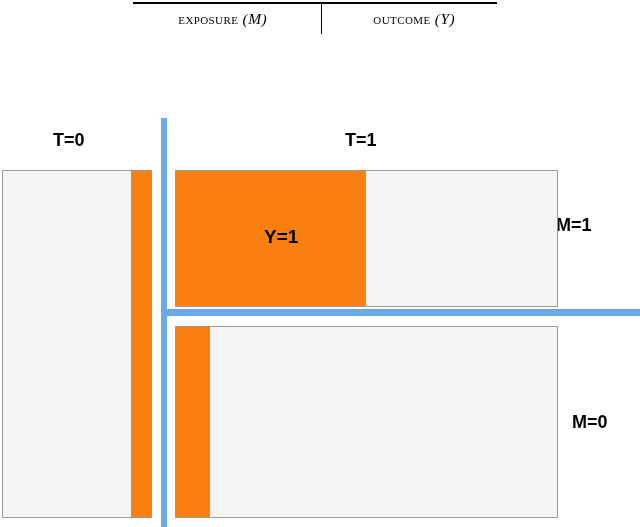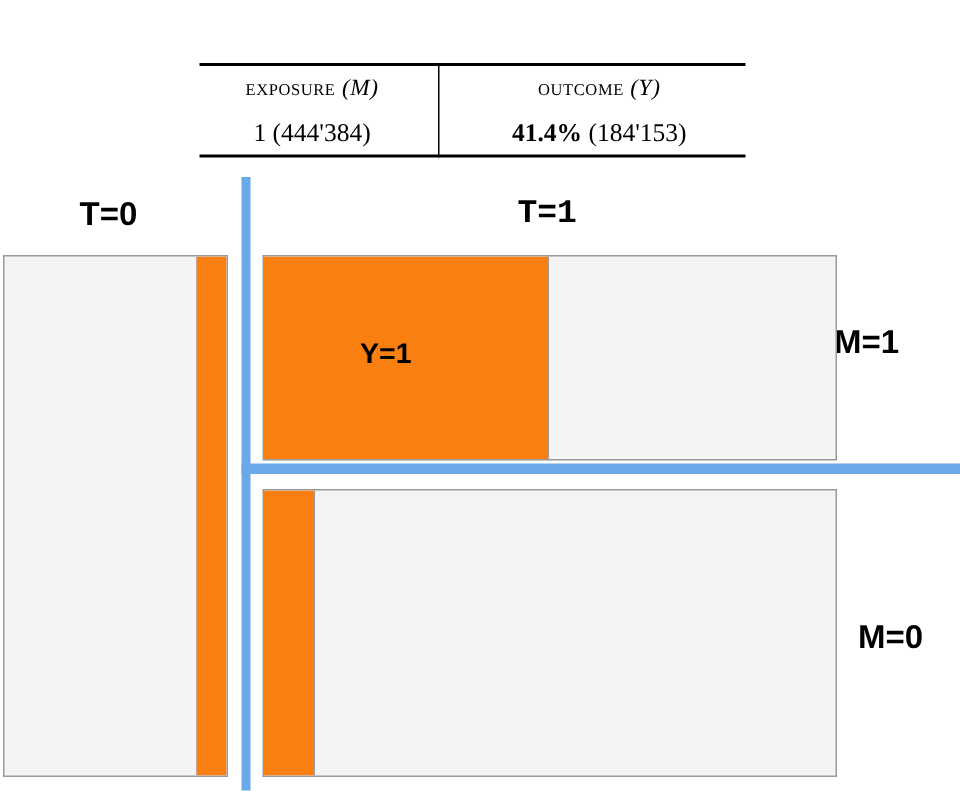--- a/index.html
+++ b/index.html
@@ -21,21 +21,20 @@
     left: 133px;
     top: 2px;
     width: 364px;
     font-family: "Liberation Serif", serif;
     color: #000000;
   }
   #summary-table table {
     border-collapse: collapse;
     width: 100%;
     font-size: 15.5px;
-    margin-top: 40px;
   }
   #summary-table td, #summary-table th {
     padding: 0;
     font-weight: normal;
     text-align: center;
     white-space: nowrap;
   }
   .rule-top    { border-top: 2.2px solid #000; }
   .rule-mid    { border-top: 1.1px solid #000; }
   .rule-bottom { border-bottom: 2.2px solid #000; }
@@ -87,21 +86,21 @@
     background: #6aa9e9;
   }
   .divider-h {
     position: absolute;
     background: #6aa9e9;
   }
 
   .axis-label {
     position: absolute;
     font-family: "Liberation Sans", sans-serif;
-    font-size: 22px;
+    font-size: 18px;
     font-weight: bold;
     color: #000000;
     white-space: nowrap;
   }
   .cell-label {
     position: absolute;
     font-family: "Liberation Sans", sans-serif;
     font-size: 19px;
     font-weight: bold;
     color: #000000;
@@ -119,47 +118,40 @@
           <span>exposure</span>
           <span class="mathit">(M)</span>
         </th>
         <th class="hdr-cell vsep-right">
           <span>outcome</span>
           <span class="mathit">(Y)</span>
         </th>
       </tr>
     </thead>
     <tbody>
-      <tr class="rule-bottom">
-        <td class="body-cell vsep-left">1 (444'384)</td>
-        <td class="body-cell vsep-right">
-          <span class="bold-pct">41.4%</span>
-          <span>(184'153)</span>
-        </td>
-      </tr>
     </tbody>
   </table>
 </div>
 
 <div id="diagram">
 
   <div class="axis-label" style="left:53px; top:130px;">T=0</div>
-  <div class="axis-label" style="left:345px; top:130px;font-family:Liberation Mono, monospace;">T=1</div>
+  <div class="axis-label" style="left:345px; top:130px;">T=1</div>
 
   <div class="axis-label" style="left:556px; top:215px;">M=1</div>
   <div class="axis-label" style="left:572px; top:412px;">M=0</div>
 
   <div class="panel" style="left:2px; top:170px; width:150px; height:348px;">
     <div class="fill-orange right-edge" style="right:0; width:20px;"></div>
   </div>
 
   <div class="panel" style="left:175px; top:170px; width:383px; height:137px;">
     <div class="fill-orange left-edge" style="left:0; width:190px;"></div>
   </div>
-  <div class="cell-label" style="left:240px; top:226px;">Y=1</div>
+  <div class="cell-label" style="left:264px; top:226px;">Y=1</div>
 
   <div class="panel" style="left:175px; top:326px; width:383px; height:192px;">
     <div class="fill-orange left-edge" style="left:0; width:34px;"></div>
   </div>
 
   <div class="divider-v" style="left:161px; top:118px; width:6px; height:409px;"></div>
   <div class="divider-h" style="left:161px; top:309px; width:479px; height:7px;"></div>
 
 </div>
 

